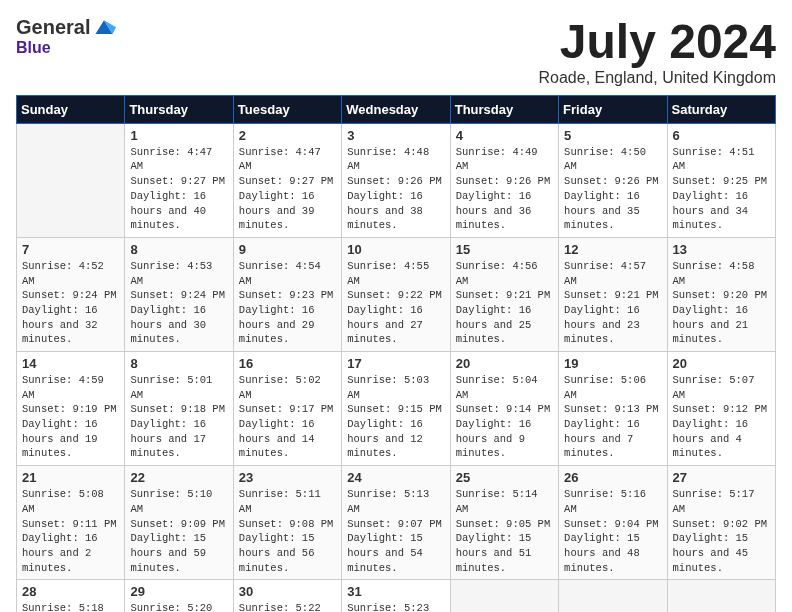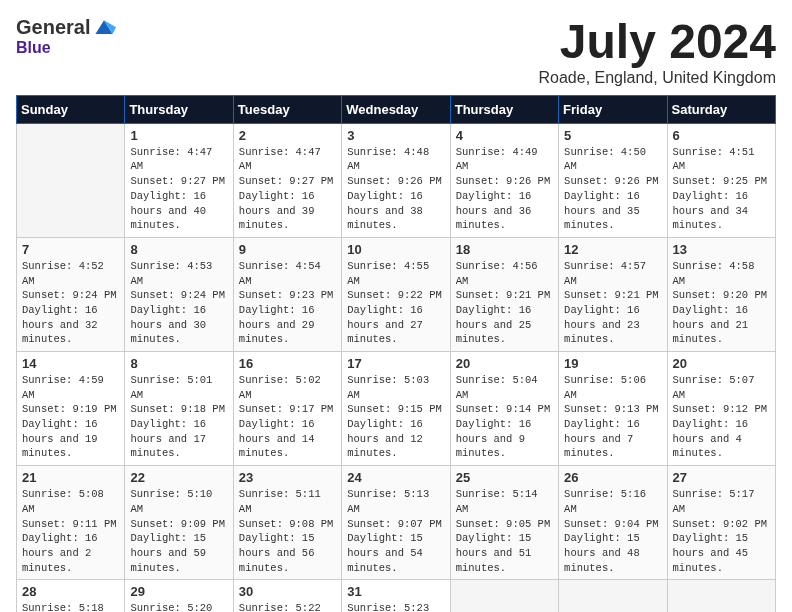--- a/index.html
+++ b/index.html
@@ -174,21 +174,21 @@
         </td>
         <td>
           <span class="day-number">9</span>
           <div class="day-info">Sunrise: 4:54 AM<br>Sunset: 9:23 PM<br>Daylight: 16 hours and 29 minutes.</div>
         </td>
         <td>
           <span class="day-number">10</span>
           <div class="day-info">Sunrise: 4:55 AM<br>Sunset: 9:22 PM<br>Daylight: 16 hours and 27 minutes.</div>
         </td>
         <td>
-          <span class="day-number">18</span>
+          <span class="day-number">15</span>
           <div class="day-info">Sunrise: 4:56 AM<br>Sunset: 9:21 PM<br>Daylight: 16 hours and 25 minutes.</div>
         </td>
         <td>
           <span class="day-number">12</span>
           <div class="day-info">Sunrise: 4:57 AM<br>Sunset: 9:21 PM<br>Daylight: 16 hours and 23 minutes.</div>
         </td>
         <td>
           <span class="day-number">13</span>
           <div class="day-info">Sunrise: 4:58 AM<br>Sunset: 9:20 PM<br>Daylight: 16 hours and 21 minutes.</div>
         </td>

